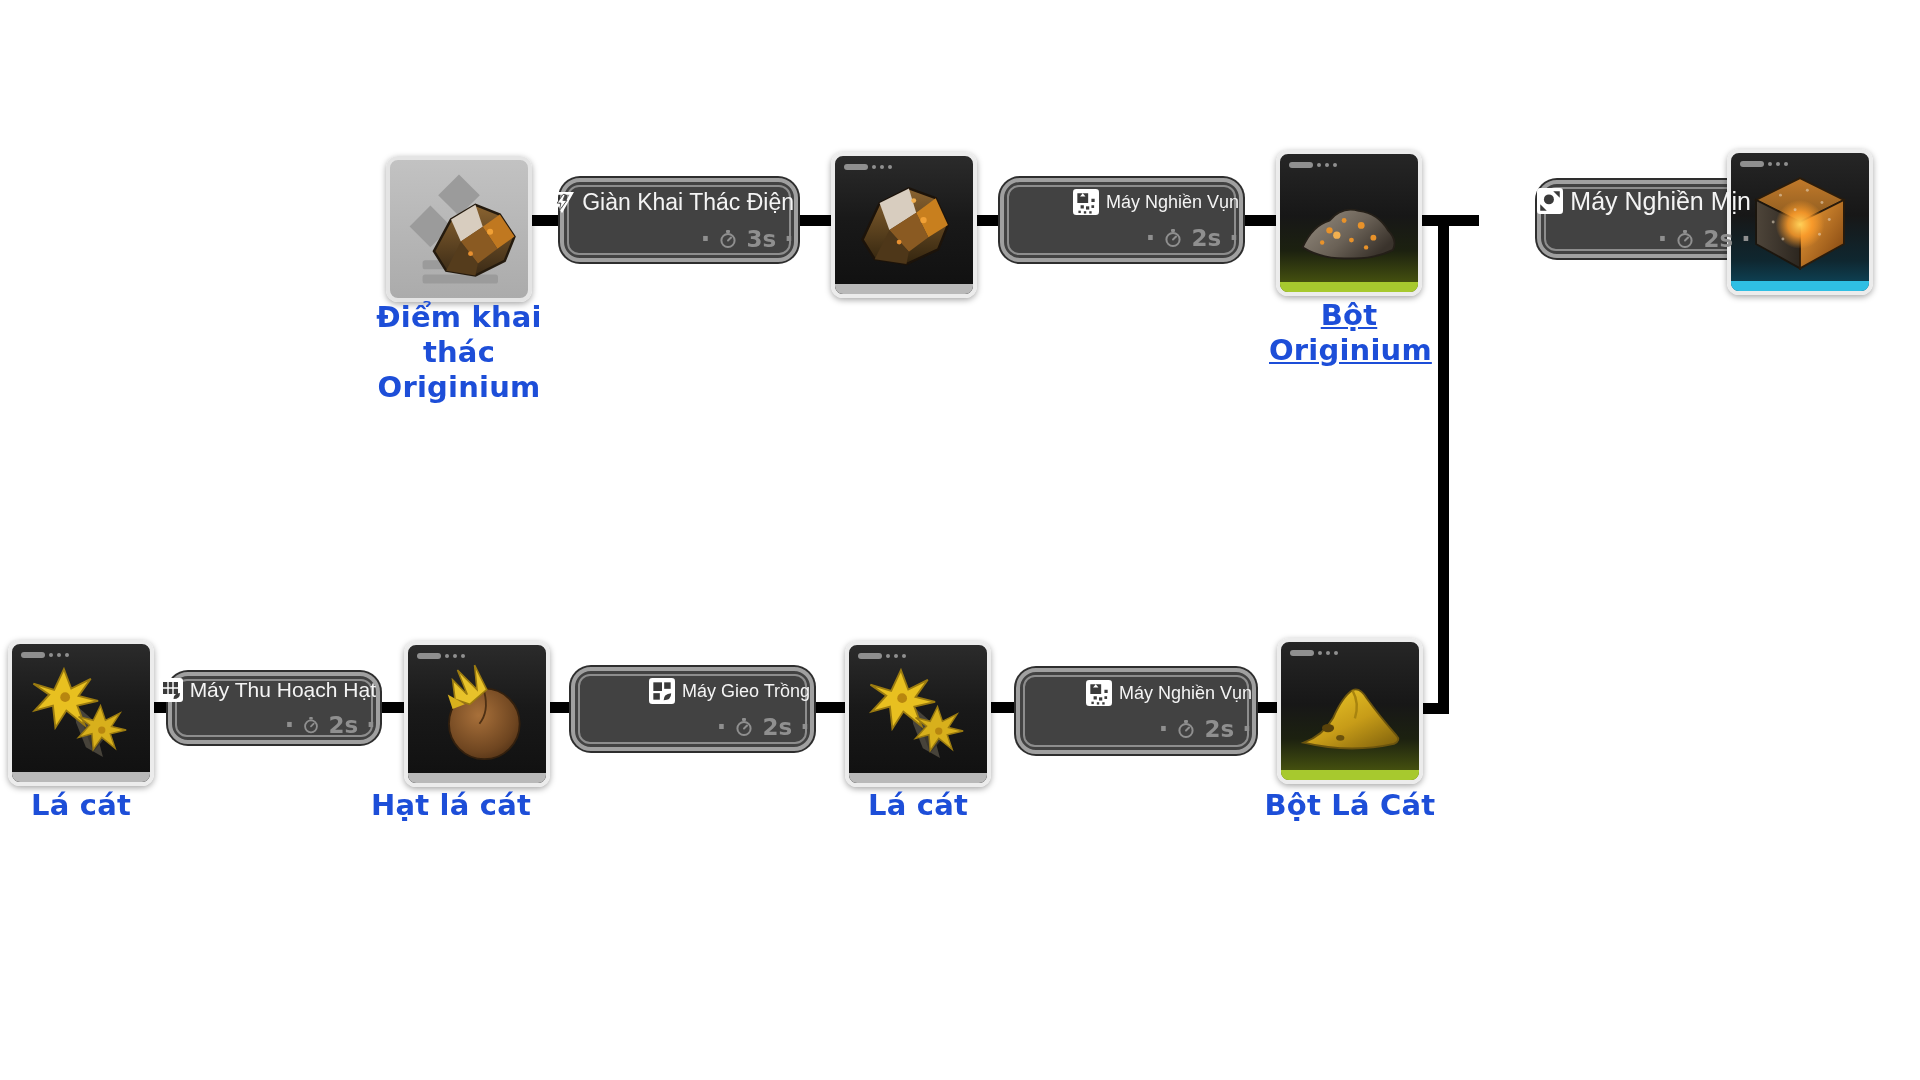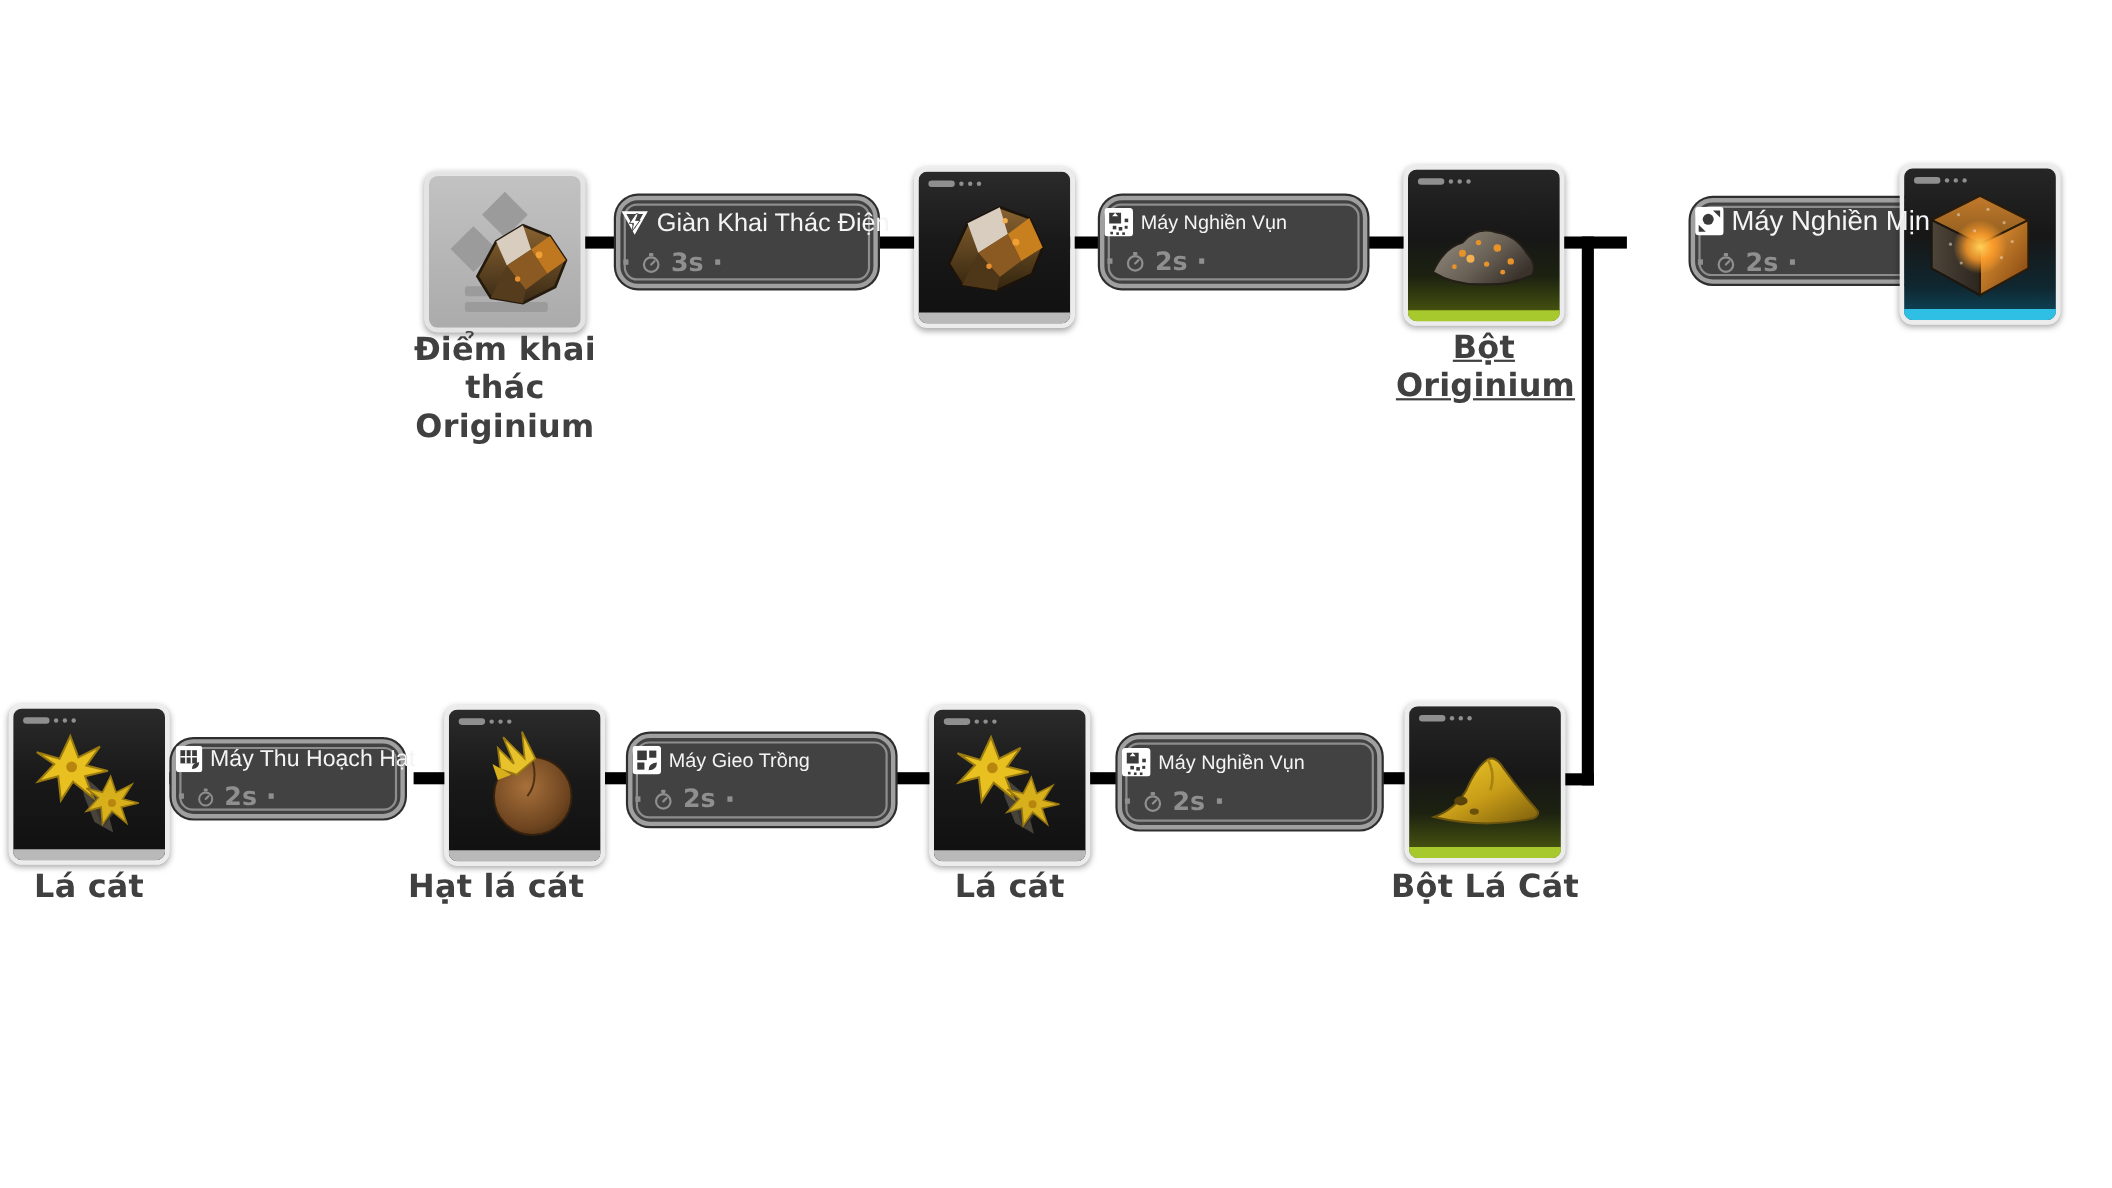--- a/index.html
+++ b/index.html
@@ -24,29 +24,29 @@
   .tile .art.full{left:4px;top:4px;width:130px;height:130px;}
   .basebar{position:absolute;left:0;right:0;bottom:0;height:10px;border-radius:0 0 8px 8px;}
   .basebar.gray{background:#b9b9b9;}
   .basebar.lime{background:#a7c92e;}
   .basebar.cyan{background:#2fbfe4;}
   .rarity{position:absolute;left:9px;top:8px;display:flex;align-items:center;gap:4px;z-index:3;}
   .rarity .rbar{width:24px;height:6px;border-radius:3px;background:#8f8f8f;}
   .rarity .rdot{width:4px;height:4px;border-radius:50%;background:#8f8f8f;display:inline-block;}
   
   .item-label{
-    position:absolute;transform:translateX(-50%);text-align:center;color:#404040;
+    position:absolute;transform:translateX(-50%);text-align:center;color:#1d4ed8;
     font-weight:700;font-size:29px;line-height:1.2;letter-spacing:.2px;
   }
   .item-label.nowrap{white-space:nowrap;}
   
   .machine{
     position:absolute;box-sizing:border-box;background:#424242;border:4px solid #a0a0a0;
     border-radius:20px;box-shadow:0 0 0 2px #2e2e2e;display:flex;flex-direction:column;
-    align-items:flex-start;justify-content:center;gap:10px;
+    align-items:flex-end;justify-content:center;gap:10px;
   }
   .machine::before{
     content:"";position:absolute;inset:3px;border:2px solid #8d8d8d;border-radius:12px;pointer-events:none;
   }
   .m-top{display:flex;align-items:center;gap:7px;z-index:1;}
   .m-label{color:#f4f4f4;font-family:"Liberation Sans",sans-serif;font-weight:500;white-space:nowrap;}
   .m-time{display:flex;align-items:center;gap:8px;z-index:1;color:#8f8f8f;font-weight:700;font-size:23px;}
   .m-time .sep{font-size:26px;line-height:10px;}
   .m-icon{display:flex;align-items:center;}
   .f23 .m-label{font-size:23px;} .f26 .m-label{font-size:18px;}
@@ -297,21 +297,21 @@
       <path d="M52 60 L70 70 L60 82 Z" fill="#3a362e"></path>
       <path d="M36 14 L42 30 L58 22 L48 36 L64 40 L47 44 L53 60 L38 48 L29 62 L27 44 L12 48 L24 35 L11 26 L28 31 Z" fill="#e8c020" stroke="#9a7a10" stroke-width="1.5"></path>
       <path d="M66 44 L70 56 L82 50 L75 61 L87 64 L74 67 L78 79 L67 70 L60 80 L59 67 L48 70 L57 60 L48 53 L60 56 Z" fill="#d8b01c" stroke="#9a7a10" stroke-width="1.2"></path>
       <circle cx="37" cy="37" r="4" fill="#b8860f"></circle>
       <circle cx="67" cy="64" r="3" fill="#b8860f"></circle>
     </svg>
     <div class="basebar gray"></div>
   </div>
   <div class="item-label nowrap" style="left:81px;top:788px;">Lá cát</div>
 
-  <div class="machine f21" style="left:156px;top:672px;width:212px;height:72px;">
+  <div class="machine f21" style="left:168px;top:672px;width:212px;height:72px;">
     <div class="m-top">
       <span class="m-icon">
         <svg width="24" height="24" viewBox="0 0 24 24">
           <rect width="24" height="24" rx="3" fill="#fff"></rect>
           <rect x="4" y="4" width="15" height="12" fill="#3a3a3a"></rect>
           <path d="M4 10 H19 M9 4 V16 M14 4 V16" stroke="#fff" stroke-width="1.4"></path>
           <path d="M14.5 21 Q14.5 15.5 21 15 Q21 21 14.5 21 Z" fill="#3a3a3a"></path>
         </svg>
       </span>
       <span class="m-label">Máy Thu Hoạch Hạt</span>

